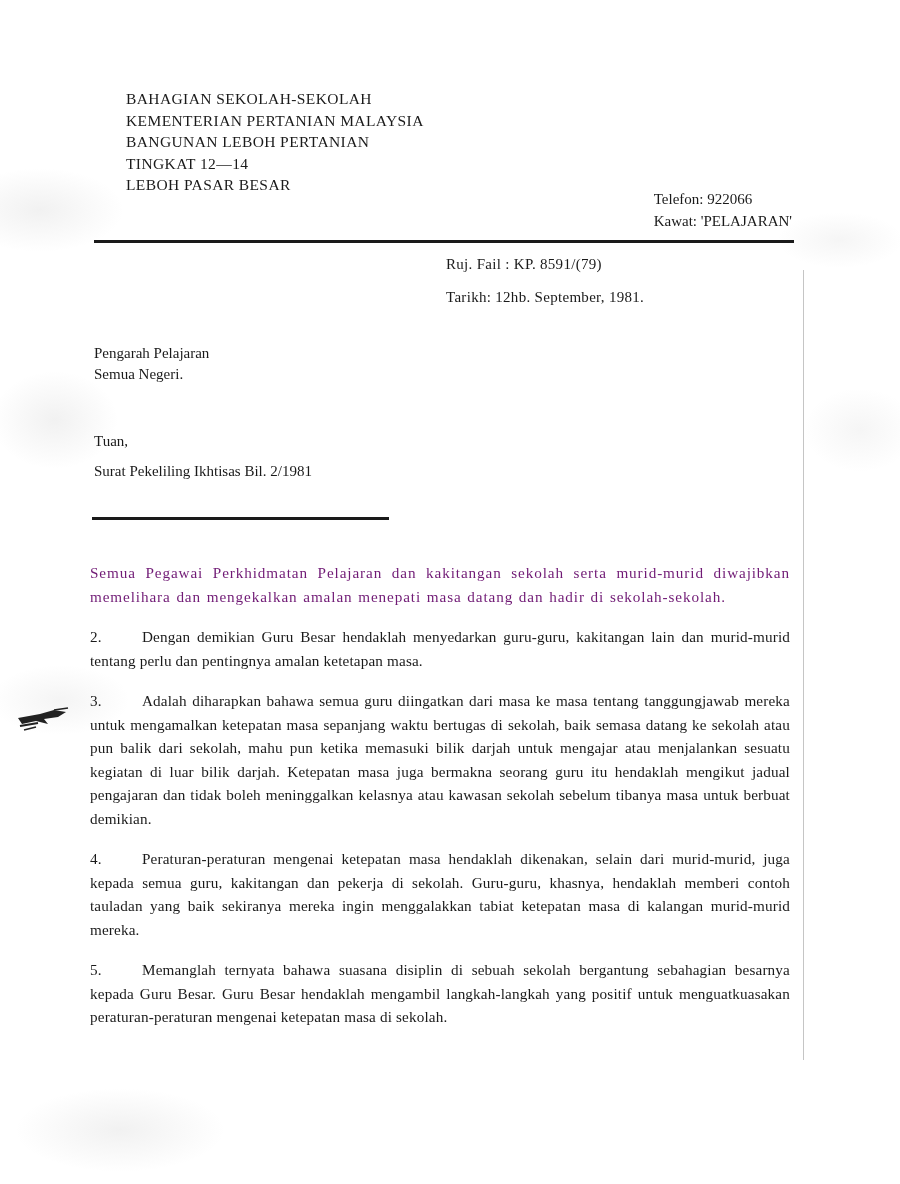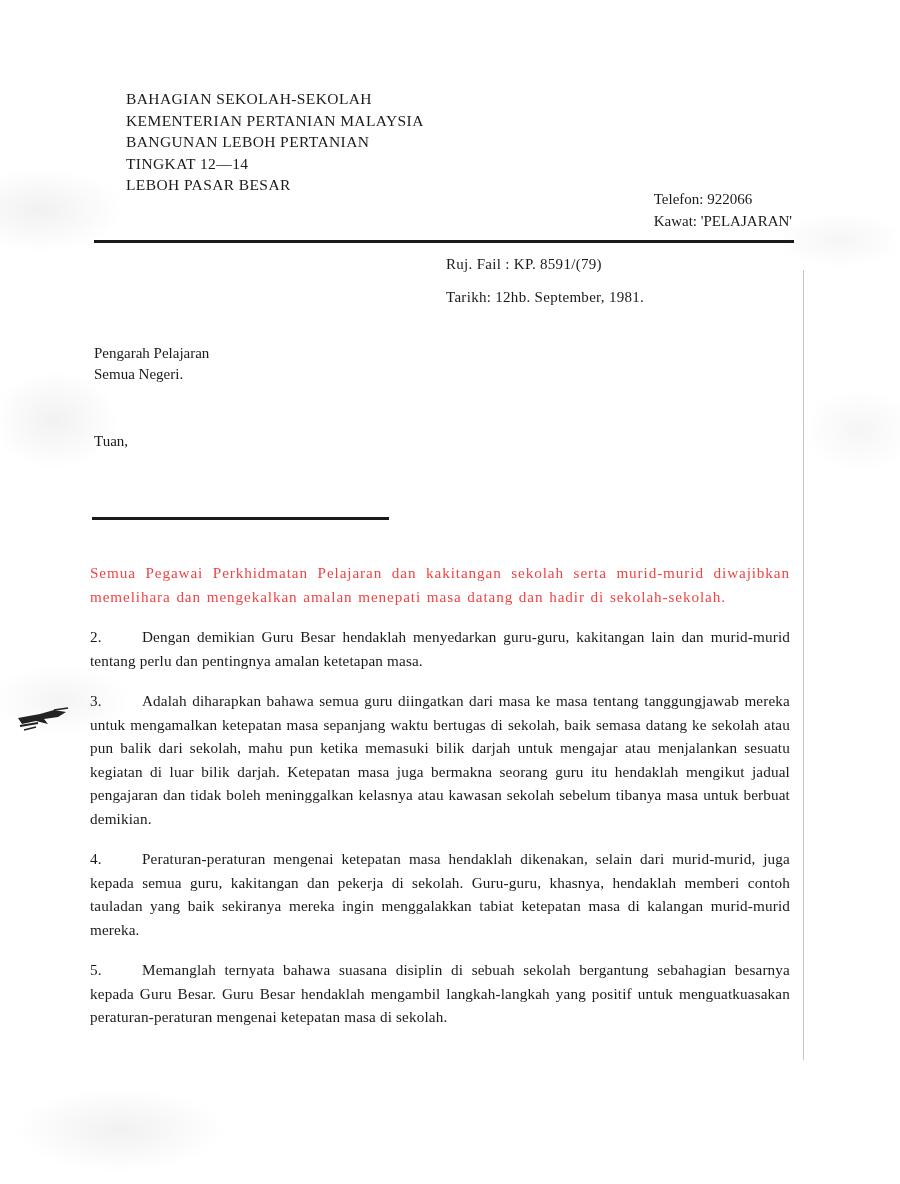--- a/index.html
+++ b/index.html
@@ -129,21 +129,21 @@
     width: 700px;
   }
   .para {
     font-size: 15.2px;
     line-height: 23.5px;
     text-align: justify;
     margin-bottom: 17px;
     letter-spacing: 0.15px;
   }
   .para.lead {
-    color: #ef4444;
+    color: #701a75;
     letter-spacing: 0.9px;
     word-spacing: 1px;
   }
   .num {
     display: inline-block;
     width: 52px;
   }
 
   
   .hand-mark {
@@ -189,20 +189,21 @@
   <div class="date">Tarikh: 12hb. September, 1981.</div>
 
   <div class="addressee">
     <div>Pengarah Pelajaran</div>
     <div>Semua Negeri.</div>
   </div>
 
   <div class="salutation">Tuan,</div>
 
   <div class="subject">
+    <div>Surat Pekeliling Ikhtisas Bil. 2/1981</div>
   </div>
 
   <div class="rule2"></div>
 
   <div class="body">
     <p class="para lead">Semua Pegawai Perkhidmatan Pelajaran dan kakitangan sekolah serta murid-murid diwajibkan memelihara dan mengekalkan amalan menepati masa datang dan hadir di sekolah-sekolah.</p>
 
     <p class="para">
       <span class="num">2.</span><span>Dengan demikian Guru Besar hendaklah menyedarkan guru-guru, kakitangan lain dan murid-murid tentang perlu dan pentingnya amalan ketetapan masa.</span>
     </p>

